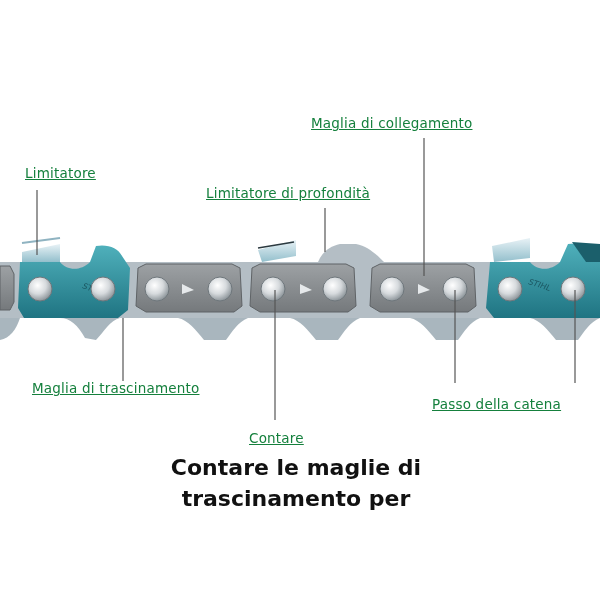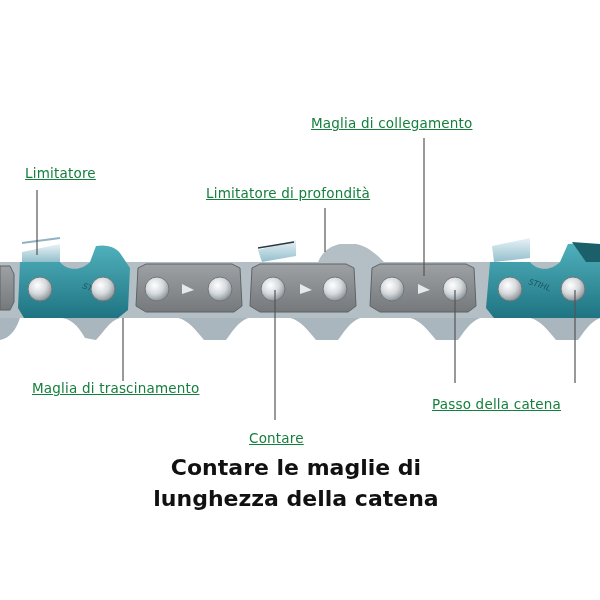--- a/index.html
+++ b/index.html
@@ -102,14 +102,14 @@
 
 <div class="label" style="left:25px; top:165px;">Limitatore</div>
 <div class="label" style="left:206px; top:185px;">Limitatore di profondità</div>
 <div class="label" style="left:311px; top:115px;">Maglia di collegamento</div>
 <div class="label" style="left:32px; top:380px;">Maglia di trascinamento</div>
 <div class="label" style="left:249px; top:430px;">Contare</div>
 <div class="label" style="left:432px; top:396px;">Passo della catena</div>
 
 <div class="caption">
   <div>Contare le maglie di</div>
-  <div>lunghezza della catena</div>
+  <div>trascinamento per</div>
 </div>
 
 </body></html>

